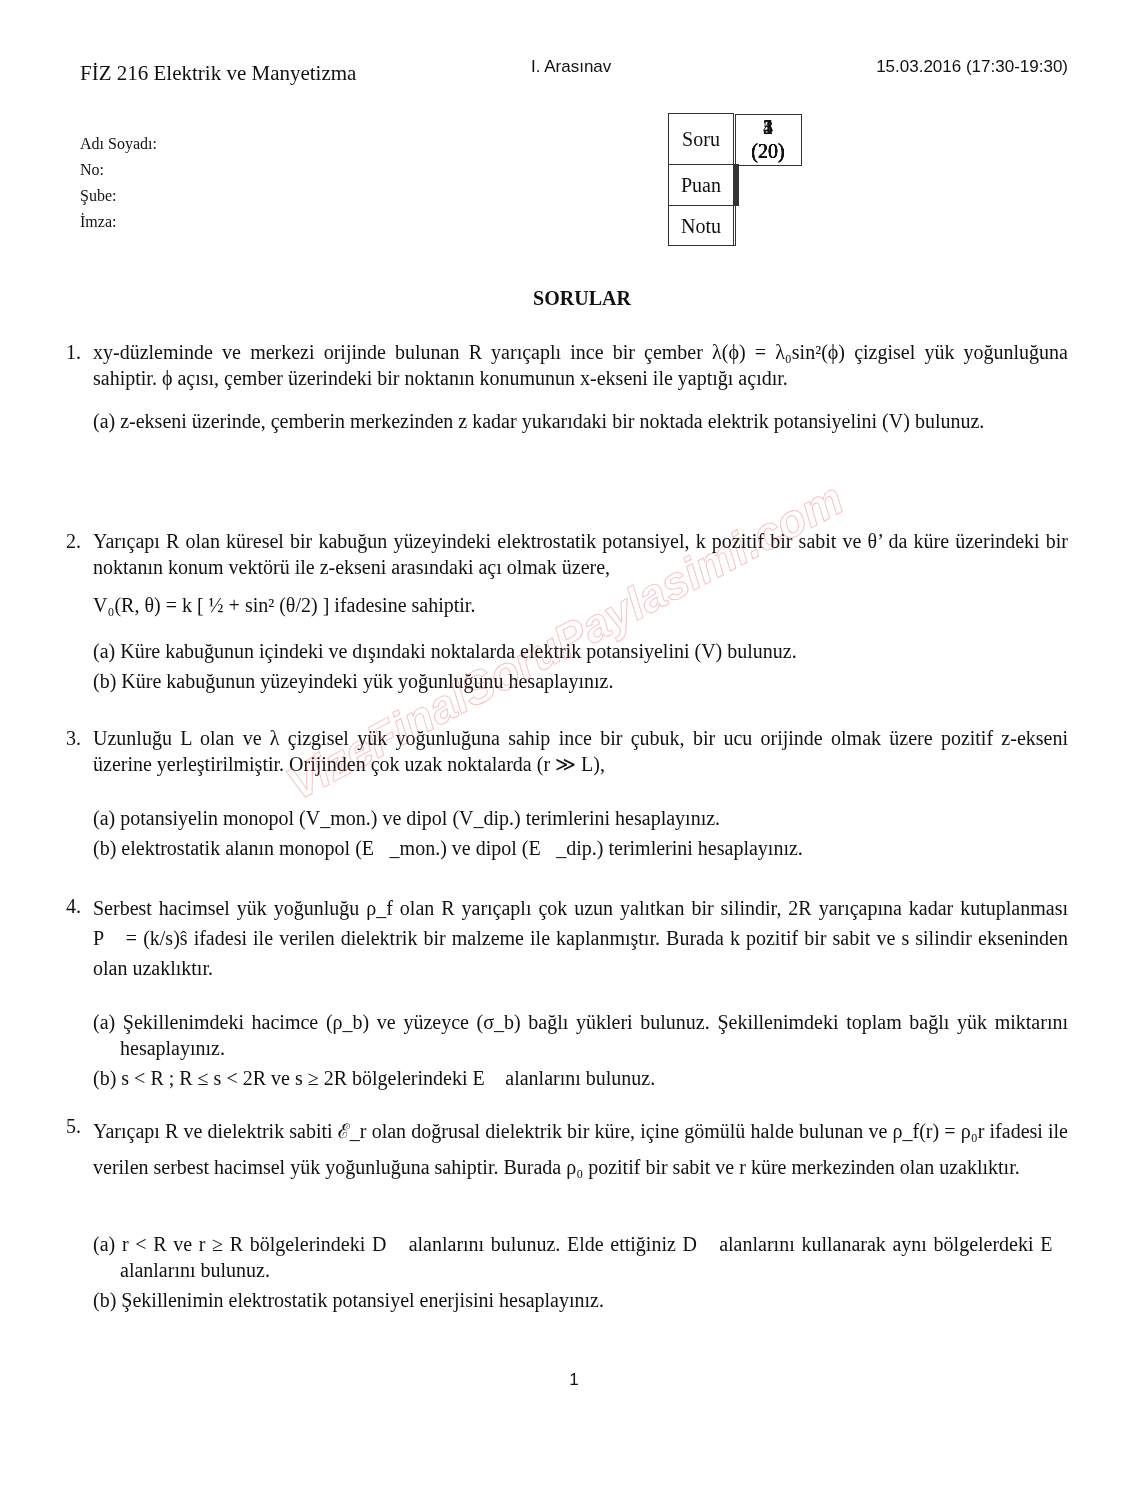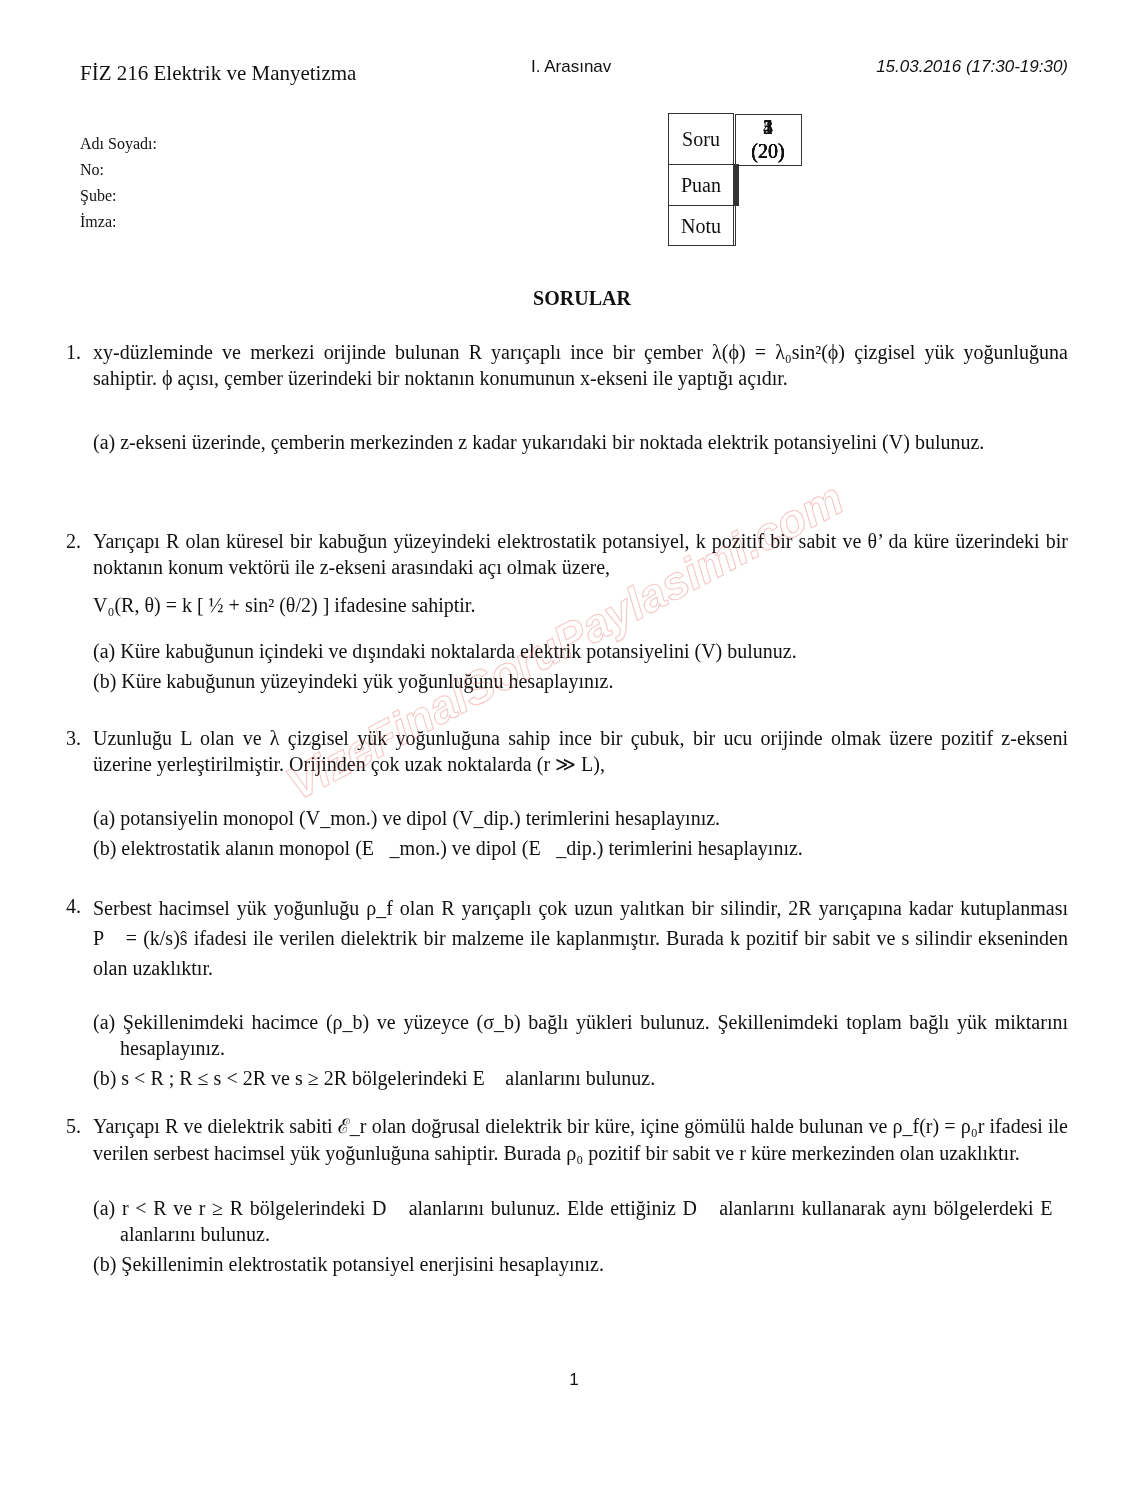--- a/index.html
+++ b/index.html
@@ -1,21 +1,21 @@
 <!DOCTYPE html>
 <html><head>
 <meta charset="utf-8">
 <style>
   html, body { margin: 0; padding: 0; background: #ffffff; }
   body { width: 1148px; height: 1485px; position: relative; overflow: hidden;
          font-family: "Liberation Serif", "DejaVu Serif", serif; color: #111; }
   .abs { position: absolute; }
   .hdr-left { left: 80px; top: 53px; font-size: 21px; margin-top: 8px; }
   .hdr-mid  { left: 531px; top: 57px; font-size: 17px; font-family: "Liberation Sans", "DejaVu Sans", sans-serif; }
-  .hdr-right{ right: 80px; top: 57px; font-size: 17px; font-family: "Liberation Sans", "DejaVu Sans", sans-serif; font-style: italic; }
+  .hdr-right{ right: 80px; top: 57px; font-size: 17px; font-family: "Liberation Sans", "DejaVu Sans", sans-serif; }
   .student { left: 80px; top: 131px; font-size: 16px; line-height: 26px; }
   table.score { position: absolute; left: 668px; top: 113px; border-collapse: collapse; font-size: 20px; padding-left: 47px; }
   table.score td { border: 1px solid #333; text-align: center; padding: 0; line-height: 24px; }
   table.score td.lbl { width: 64px; height: 50px; }
   table.score td.q { width: 65px; height: 50px; }
   table.score tr.r2 td { height: 40px; }
   table.score tr.r3 td { height: 39px; }
   td.noborder { border: none !important; }
   .title { left: 8px; width: 1148px; top: 287px; text-align: center; font-weight: bold; font-size: 20px; }
   .q { position: absolute; left: 66px; width: 1002px; font-size: 20px; line-height: 26px; text-align: justify; }
@@ -82,21 +82,21 @@
     <td class="noborder" colspan="3"></td>
   </tr>
 </tbody>
   </table>
 
 <div class="abs title">SORULAR</div>
 
 <div class="q" style="top:339px;">
   <span class="num">1.</span>
   <div class="body">xy-düzleminde ve merkezi orijinde bulunan R yarıçaplı ince bir çember λ(ϕ) = λ₀sin²(ϕ) çizgisel yük yoğunluğuna sahiptir. ϕ açısı, çember üzerindeki bir noktanın konumunun x-ekseni ile yaptığı açıdır.</div>
-  <div class="sub" style="margin-top:38px;">
+  <div class="sub" style="margin-top:17px;">
     <div>(a) z-ekseni üzerinde, çemberin merkezinden z kadar yukarıdaki bir noktada elektrik potansiyelini (V) bulunuz.</div>
   </div>
 </div>
 
 <div class="q" style="top:528px;">
   <span class="num">2.</span>
   <div class="body">Yarıçapı R olan küresel bir kabuğun yüzeyindeki elektrostatik potansiyel, k pozitif bir sabit ve θ’ da küre üzerindeki bir noktanın konum vektörü ile z-ekseni arasındaki açı olmak üzere,</div>
   <div class="body" style="margin-top:12px;">V₀(R, θ) = k [ ½ + sin² (θ/2) ] ifadesine sahiptir.</div>
   <div class="sub" style="margin-top:20px;">
     <div>(a) Küre kabuğunun içindeki ve dışındaki noktalarda elektrik potansiyelini (V) bulunuz.</div>
@@ -117,22 +117,22 @@
   <span class="num">4.</span>
   <div class="body" style="line-height:30px;">Serbest hacimsel yük yoğunluğu ρ_f olan R yarıçaplı çok uzun yalıtkan bir silindir, 2R yarıçapına kadar kutuplanması P⃗ = (k/s)ŝ ifadesi ile verilen dielektrik bir malzeme ile kaplanmıştır. Burada k pozitif bir sabit ve s silindir ekseninden olan uzaklıktır.</div>
   <div class="sub" style="margin-top:26px;">
     <div>(a) Şekillenimdeki hacimce (ρ_b) ve yüzeyce (σ_b) bağlı yükleri bulunuz. Şekillenimdeki toplam bağlı yük miktarını hesaplayınız.</div>
     <div>(b) s &lt; R ; R ≤ s &lt; 2R ve s ≥ 2R bölgelerindeki E⃗ alanlarını bulunuz.</div>
   </div>
 </div>
 
 <div class="q" style="top:1113px;">
   <span class="num">5.</span>
-  <div class="body" style="line-height:27px;">Yarıçapı R ve dielektrik sabiti ℰ_r olan doğrusal dielektrik bir küre, içine gömülü halde bulunan ve ρ_f(r) = ρ₀r ifadesi ile verilen serbest hacimsel yük yoğunluğuna sahiptir. Burada ρ₀ pozitif bir sabit ve r küre merkezinden olan uzaklıktır.</div>
-  <div class="sub" style="margin-top:28px;">
+  <div class="body" style="line-height:36px;">Yarıçapı R ve dielektrik sabiti ℰ_r olan doğrusal dielektrik bir küre, içine gömülü halde bulunan ve ρ_f(r) = ρ₀r ifadesi ile verilen serbest hacimsel yük yoğunluğuna sahiptir. Burada ρ₀ pozitif bir sabit ve r küre merkezinden olan uzaklıktır.</div>
+  <div class="sub" style="margin-top:46px;">
     <div>(a) r &lt; R ve r ≥ R bölgelerindeki D⃗ alanlarını bulunuz. Elde ettiğiniz D⃗ alanlarını kullanarak aynı bölgelerdeki E⃗ alanlarını bulunuz.</div>
     <div>(b) Şekillenimin elektrostatik potansiyel enerjisini hesaplayınız.</div>
   </div>
 </div>
 
 <div class="abs watermark">VizeFinalSoruPaylasimi.com</div>
 
 <div class="abs page-num">1</div>
 
 </body></html>

